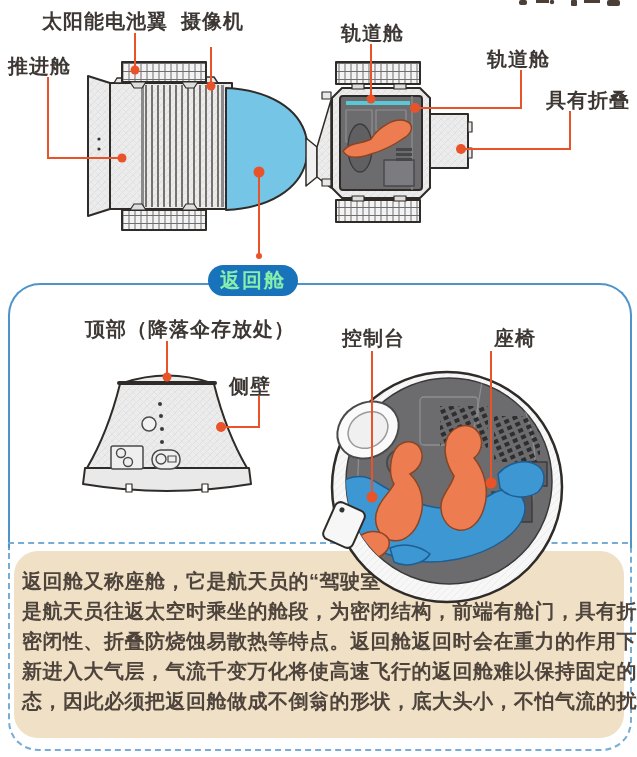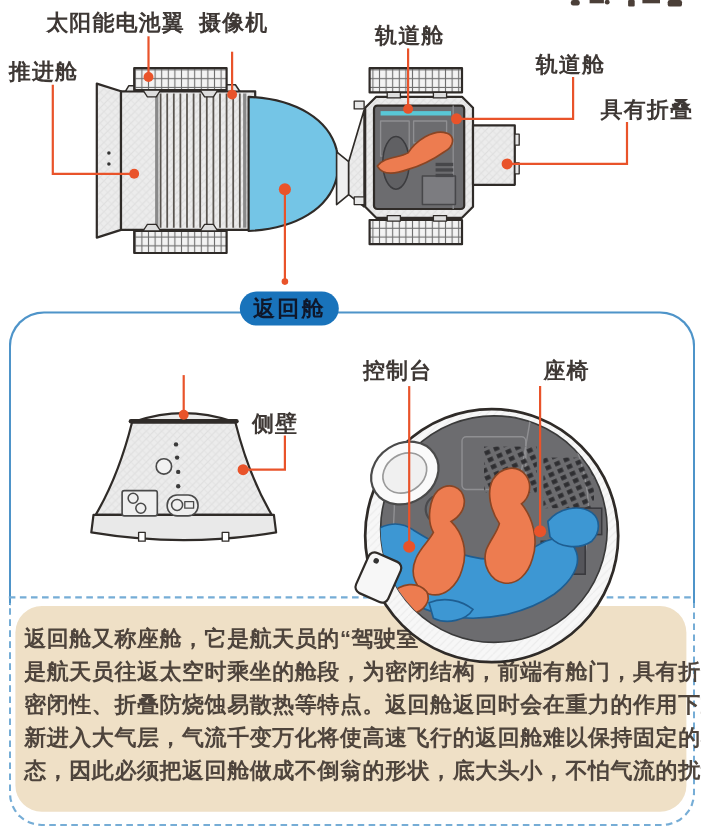--- a/index.html
+++ b/index.html
@@ -8,22 +8,22 @@
   
   .outer-top{position:absolute;left:8px;top:283px;width:620px;height:265px;
              border:2px solid #4E94C9;border-bottom:none;border-radius:32px 32px 0 0;z-index:0;}
   .outer-bottom{position:absolute;left:8px;top:548px;width:620px;height:201px;
              border:2px dashed #76ADD6;border-top:none;border-radius:0 0 30px 30px;z-index:0;}
   .outer-bottom:before{content:"";position:absolute;left:-2px;top:-6px;width:620px;height:8px;
              border-top:2px dashed #76ADD6;border-radius:0;}
   .tan-fill{position:absolute;left:14px;top:551px;width:610px;height:187px;
              border-radius:24px;background:#EFE0C6;z-index:1;}
   
-  .badge{position:absolute;left:218px;top:265px;width:90px;height:31px;border-radius:16px;
-         background:#1973BB;color:#0f172a;font-size:20px;font-weight:bold;
+  .badge{position:absolute;left:208px;top:265px;width:90px;height:31px;border-radius:16px;
+         background:#1973BB;color:#86efac;font-size:20px;font-weight:bold;
          display:flex;align-items:center;justify-content:center;letter-spacing:2px;z-index:5;}
   
   .lbl{position:absolute;color:#3E3835;font-size:20px;font-weight:bold;
        white-space:nowrap;letter-spacing:1px;z-index:4;line-height:22px;}
   
   .desc{position:absolute;left:22px;top:566px;width:600px;z-index:2;}
   .desc div{height:30px;line-height:30px;font-size:20px;font-weight:600;color:#4E443C;
             white-space:nowrap;letter-spacing:0.5px;}
   svg.art{position:absolute;left:0;top:0;z-index:3;pointer-events:none;}
 </style>
@@ -229,22 +229,23 @@
 
   <div class="lbl" style="left:42px;top:10px">太阳能电池翼</div>
   <div class="lbl" style="left:181px;top:10px">摄像机</div>
   <div class="lbl" style="left:8px;top:55px">推进舱</div>
   <div class="lbl" style="left:341px;top:22px">轨道舱</div>
   <div class="lbl" style="left:487px;top:48px">轨道舱</div>
   <div class="lbl" style="left:546px;top:89px">具有折叠</div>
 
   <div class="badge">返回舱</div>
 
+  <div class="lbl" style="left:85px;top:318px">顶部（降落伞存放处）</div>
   <div class="lbl" style="left:229px;top:375px">侧壁</div>
-  <div class="lbl" style="left:330px;top:327px">控制台</div>
+  <div class="lbl" style="left:342px;top:327px">控制台</div>
   <div class="lbl" style="left:494px;top:327px">座椅</div>
 
   <div class="desc">
     <div>返回舱又称座舱，它是航天员的“驾驶室”</div>
     <div>是航天员往返太空时乘坐的舱段，为密闭结构，前端有舱门，具有折叠</div>
     <div>密闭性、折叠防烧蚀易散热等特点。返回舱返回时会在重力的作用下重</div>
     <div>新进入大气层，气流千变万化将使高速飞行的返回舱难以保持固定的姿</div>
     <div>态，因此必须把返回舱做成不倒翁的形状，底大头小，不怕气流的扰动</div>
   </div>
 

